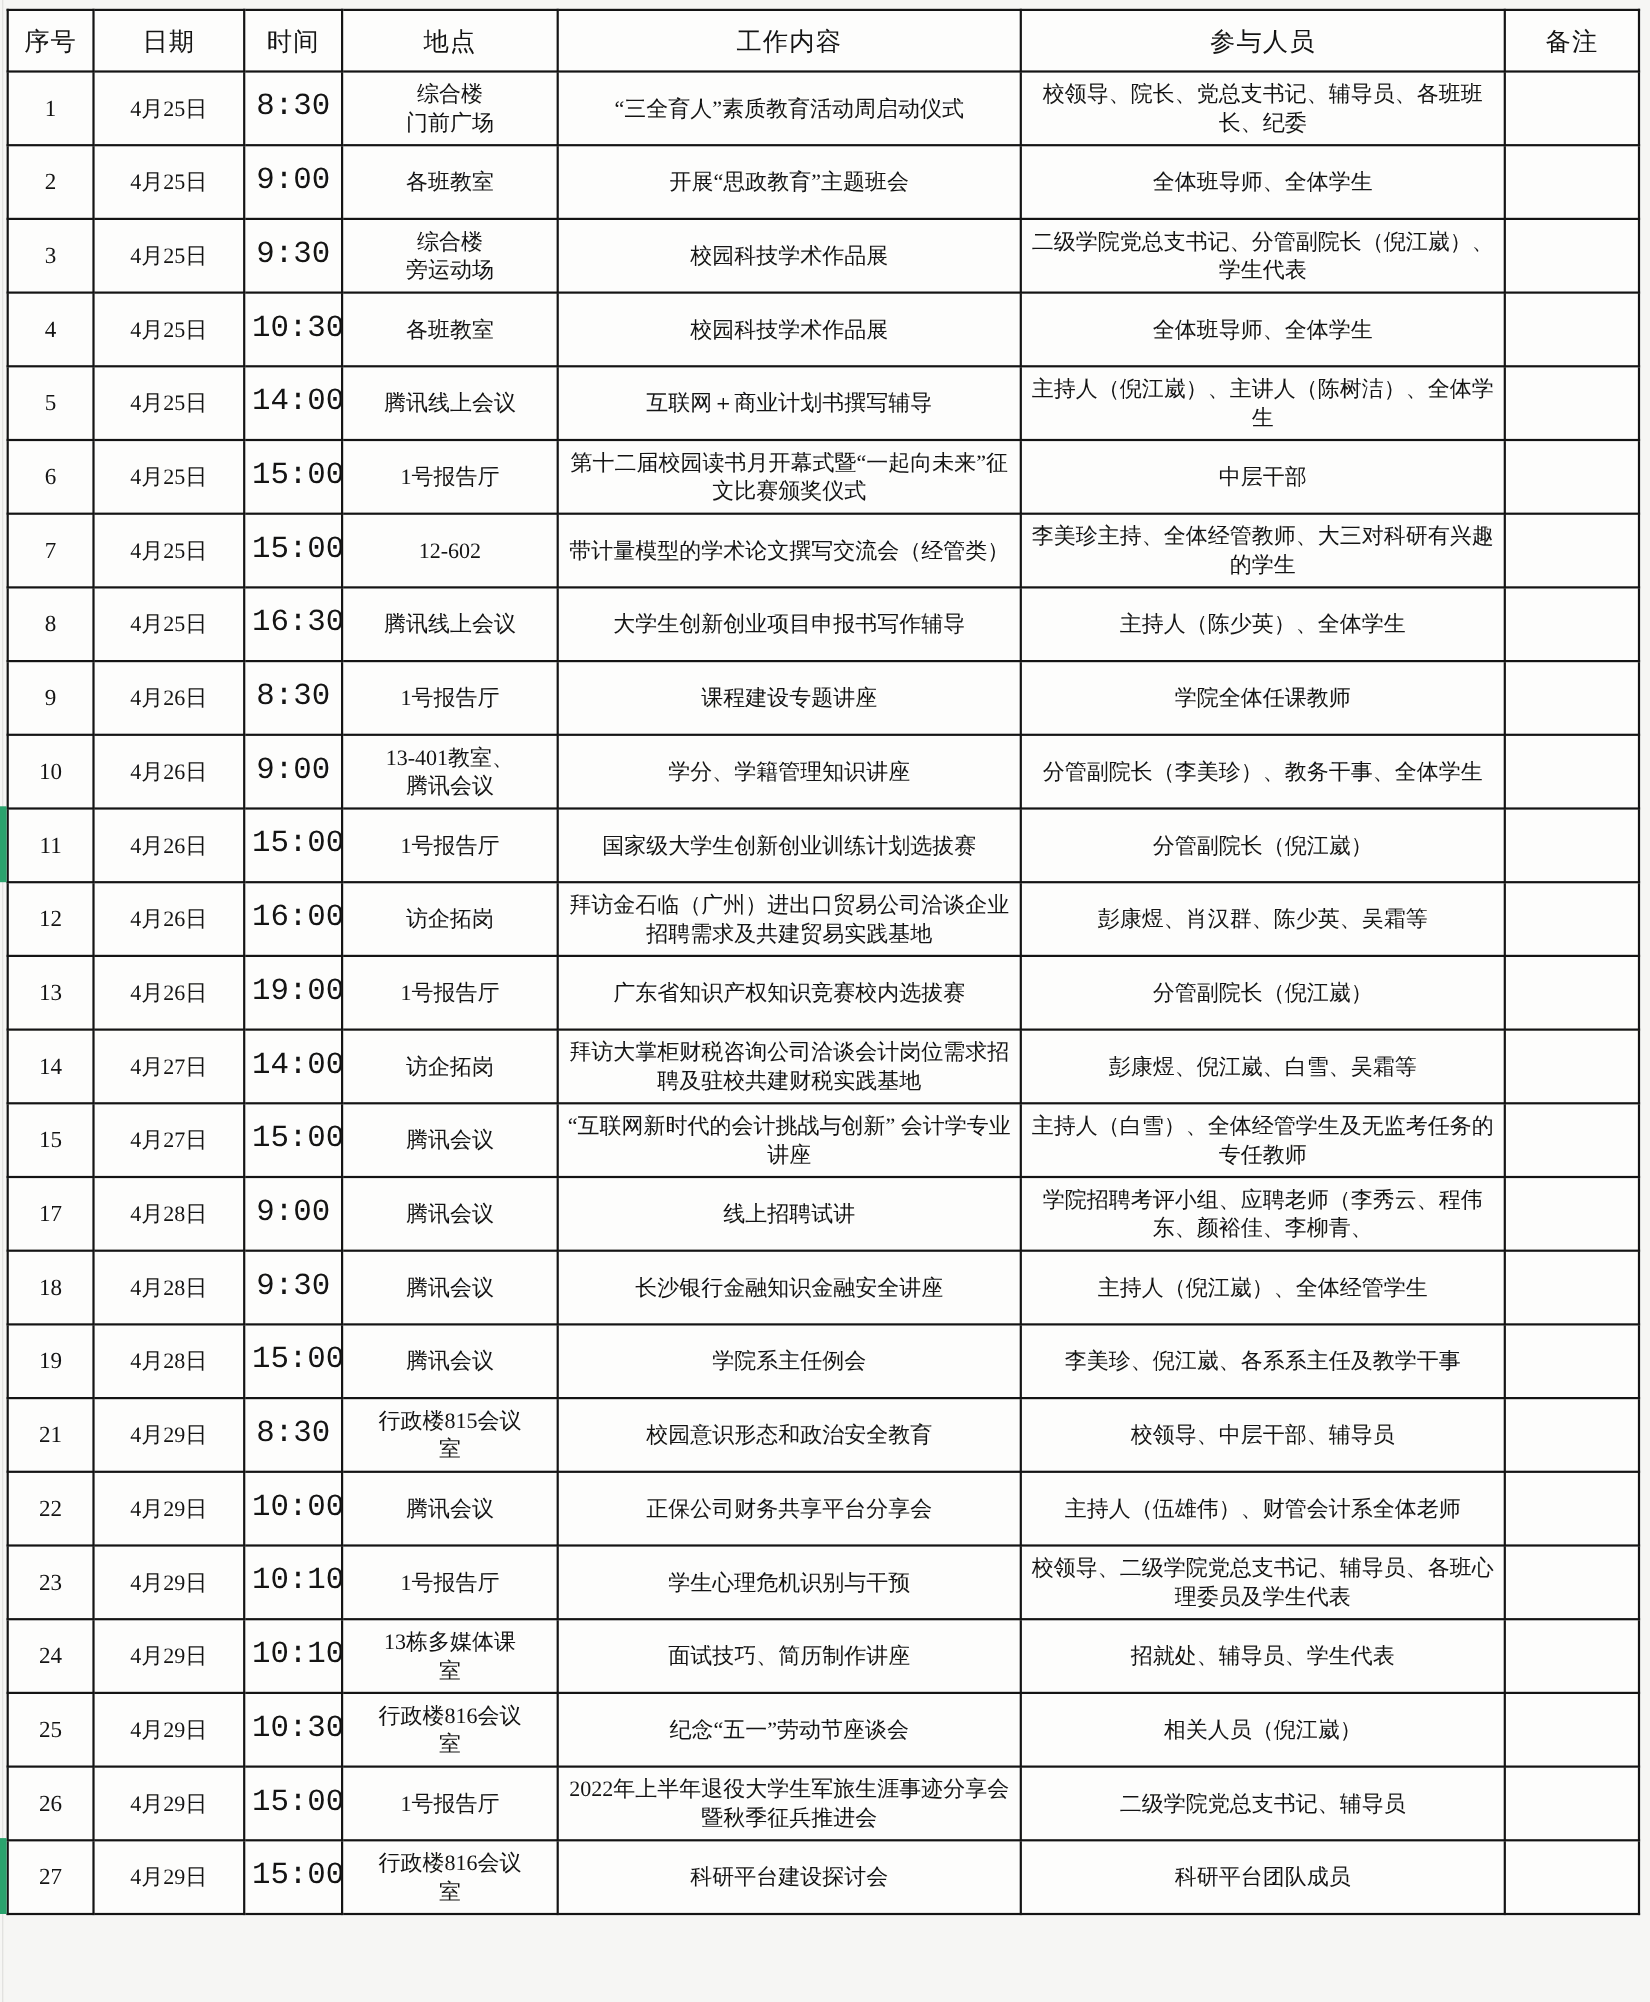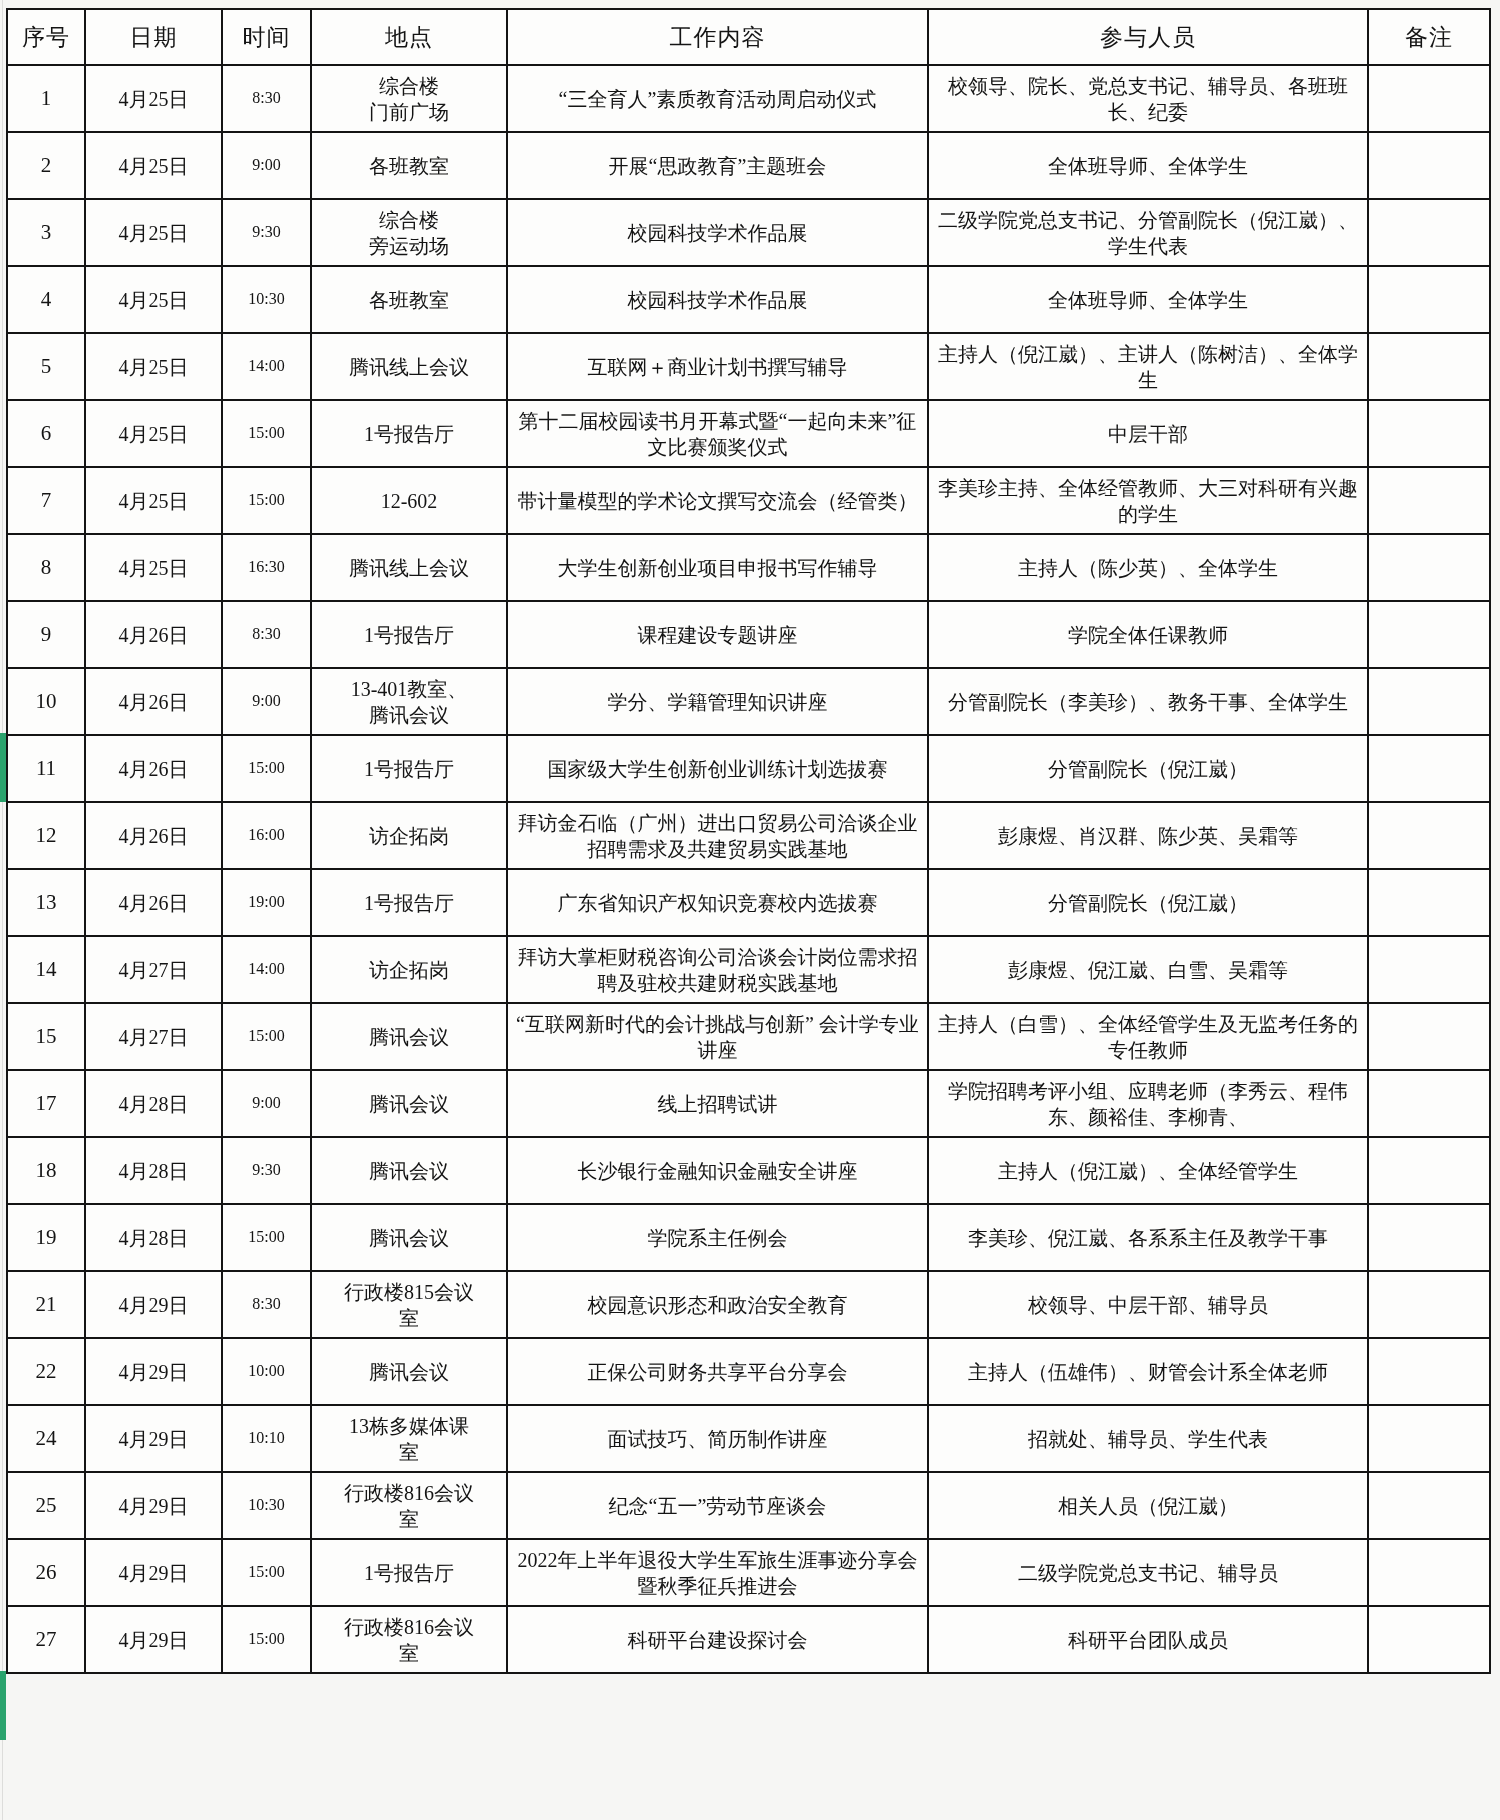--- a/index.html
+++ b/index.html
@@ -33,21 +33,21 @@
     height:50px;
     letter-spacing:1px;
   }
   td{
     font-size:20px;
     line-height:1.3;
     height:61px;
     white-space:pre-line;
   }
   td.c-no{font-size:21px;}
-  td.c-time{font-size:16px;font-family:Liberation Serif, serif;}
+  td.c-time{font-size:28px;font-family:Liberation Mono, monospace;}
   .selection-bar{
     position:absolute;
     width:6px;
     z-index:3;
   }
   .gutter-line{
     position:absolute;
     left:2px;top:0;bottom:0;width:1px;
     background:#dddddb;
   }
@@ -258,20 +258,29 @@
         <tr>
     <td class="c-no">22</td>
     <td class="c-date">4月29日</td>
     <td class="c-time">10:00</td>
     <td class="c-location">腾讯会议</td>
     <td class="c-content">正保公司财务共享平台分享会</td>
     <td class="c-participants">主持人（伍雄伟）、财管会计系全体老师</td>
     <td class="c-remark"></td>
   </tr>
         <tr>
+    <td class="c-no">23</td>
+    <td class="c-date">4月29日</td>
+    <td class="c-time">10:10</td>
+    <td class="c-location">1号报告厅</td>
+    <td class="c-content">学生心理危机识别与干预</td>
+    <td class="c-participants">校领导、二级学院党总支书记、辅导员、各班心理委员及学生代表</td>
+    <td class="c-remark"></td>
+  </tr>
+        <tr>
     <td class="c-no">24</td>
     <td class="c-date">4月29日</td>
     <td class="c-time">10:10</td>
     <td class="c-location">13栋多媒体课
 室</td>
     <td class="c-content">面试技巧、简历制作讲座</td>
     <td class="c-participants">招就处、辅导员、学生代表</td>
     <td class="c-remark"></td>
   </tr>
         <tr>

